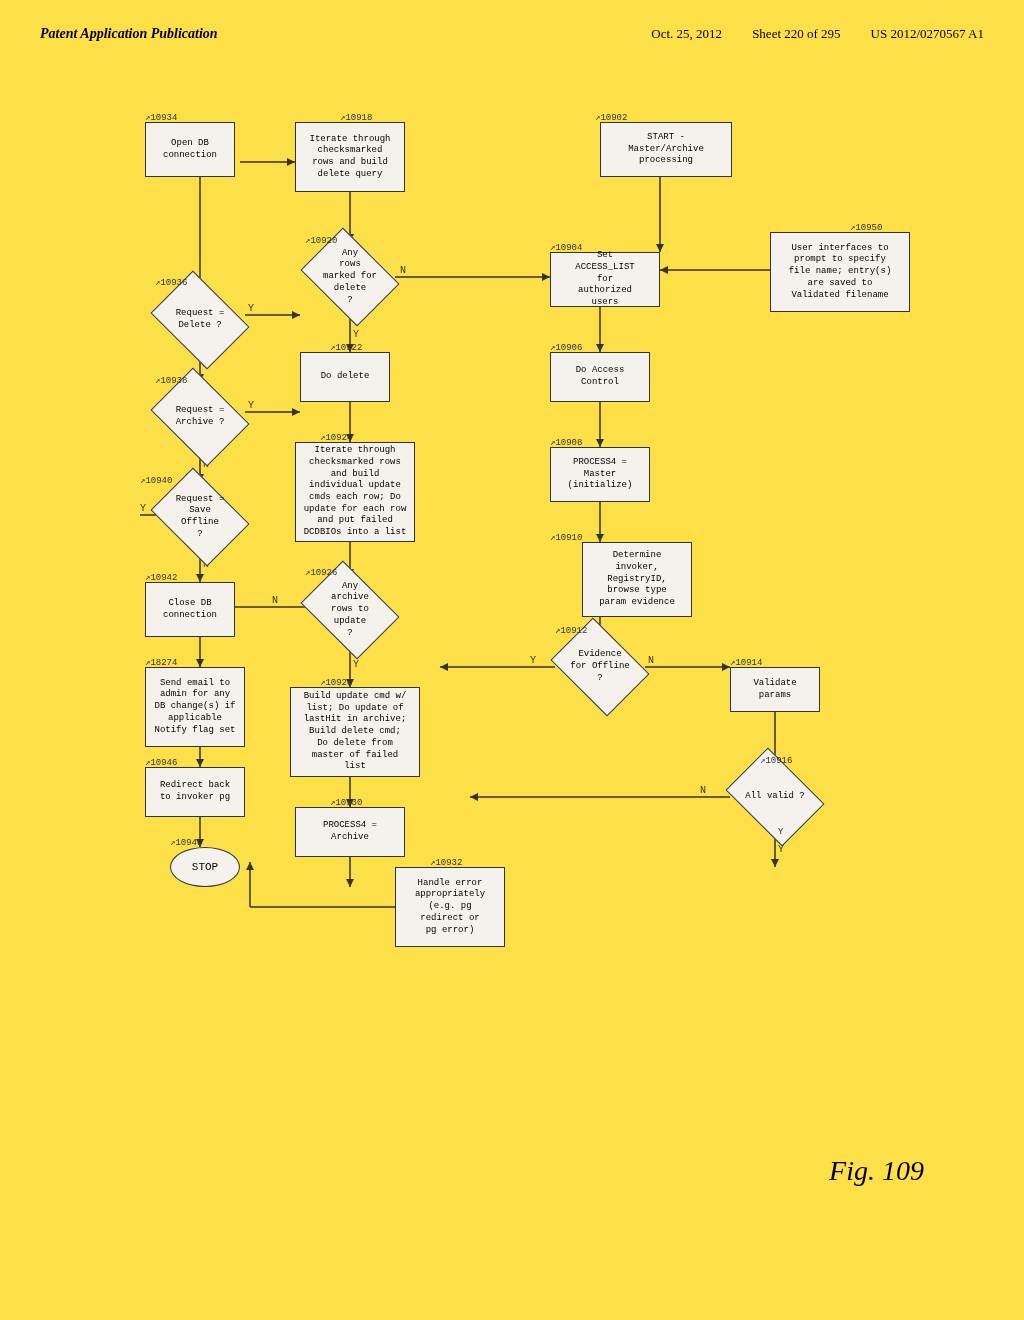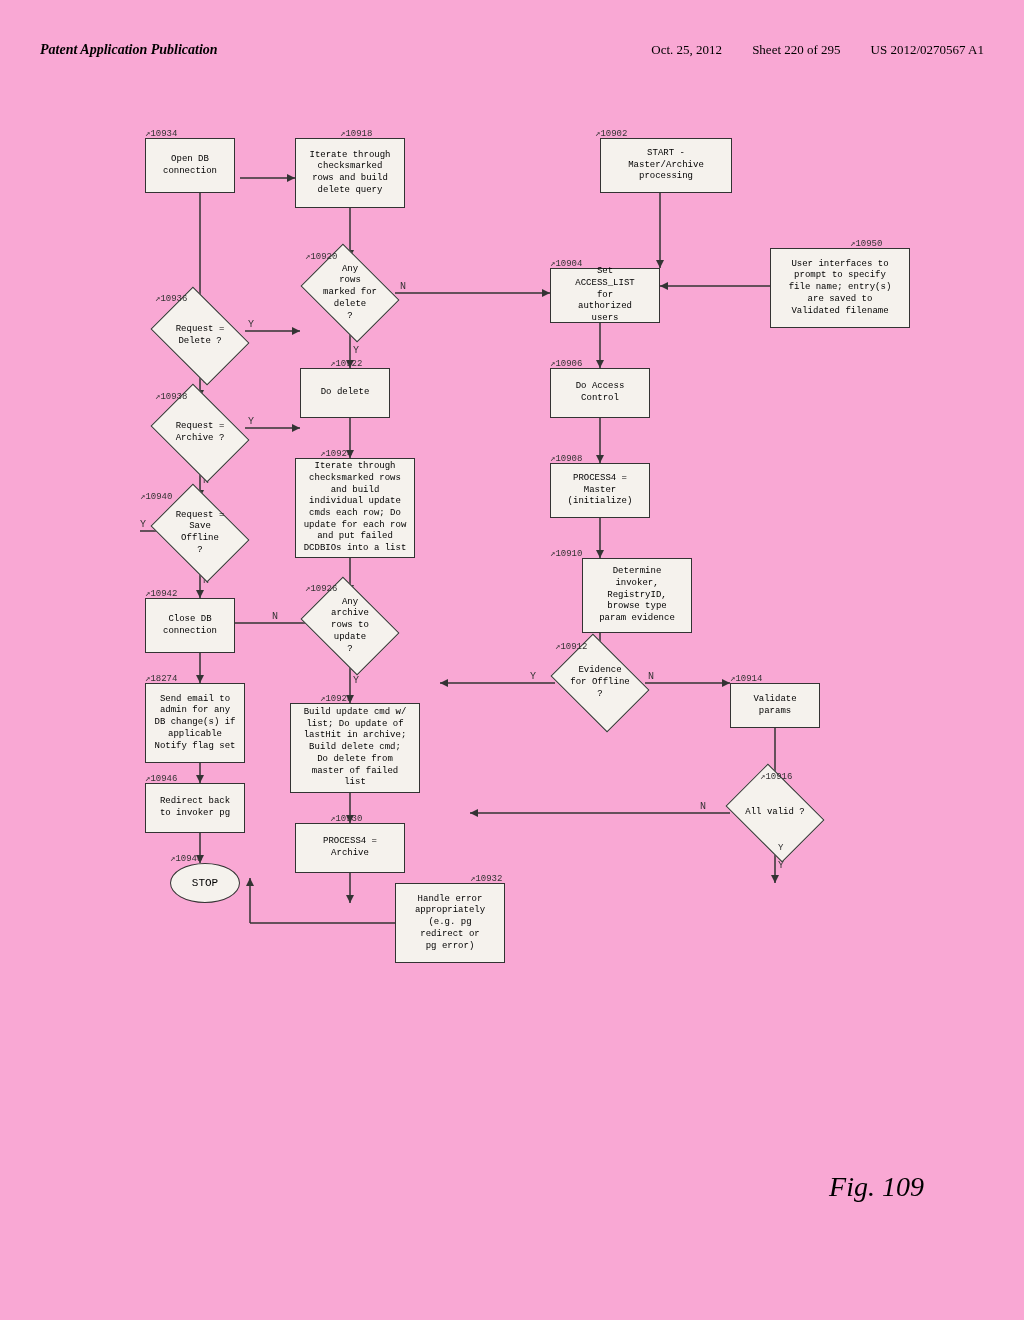--- a/index.html
+++ b/index.html
@@ -4,25 +4,25 @@
   <style>
     * { margin: 0; padding: 0; box-sizing: border-box; }
     body {
       background: #f0ede8;
       width: 1024px;
       min-height: 1320px;
       font-family: 'Times New Roman', Times, serif;
       position: relative;
     }
     .page {
-      background: #f9a8d4;
+      background: #fde047;
       width: 1024px;
       min-height: 1320px;
       position: relative;
-      padding: 32px 40px;
+      padding: 16px 40px;
     }
     .header {
       display: flex;
       justify-content: space-between;
       align-items: baseline;
       padding: 10px 0 5px 0;
       border-bottom: none;
       font-size: 13px;
     }
     .header-left {
@@ -414,21 +414,21 @@
     </div>
     <div class="label" style="left:105px; top:690px;">↗10946</div>
 
     <div class="box" style="left:355px; top:800px; width:110px; height:80px;text-align:center;">
       <span style="white-space:pre-line; font-size:9px;">Handle error
 appropriately
 (e.g. pg
 redirect or
 pg error)</span>
     </div>
-    <div class="label" style="left:390px; top:790px;margin-left:40px;">↗10932</div>
+    <div class="label" style="left:390px; top:790px;">↗10932</div>
 
     <div style="position:absolute; left:130px; top:780px; width:70px; height:40px; border-radius:50%; border:1.5px solid #333; background:#f5f2ed; display:flex; align-items:center; justify-content:center; font-family:'Courier New',monospace; font-size:11px;">
       <span>STOP</span>
     </div>
     <div class="label" style="left:130px; top:770px;">↗10948</div>
 
     <div class="fig-label">Fig. 109</div>
 
   </div>
 </div>

